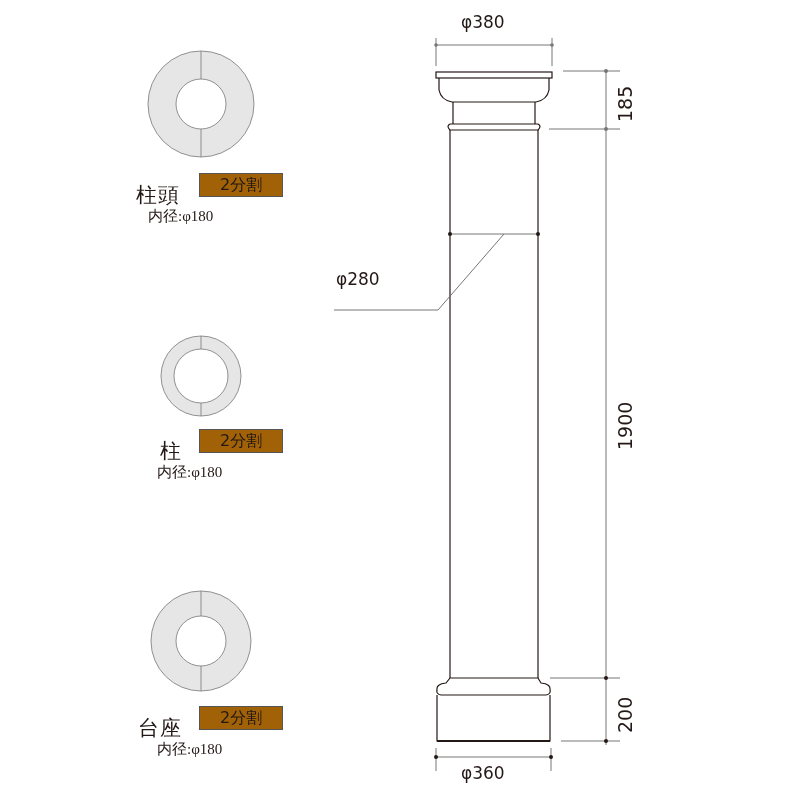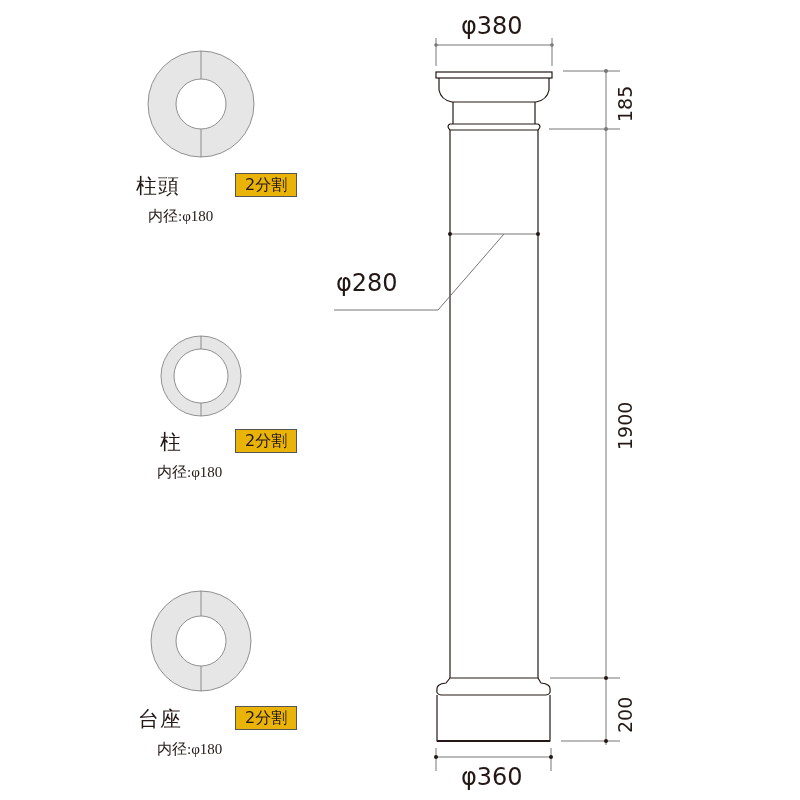--- a/index.html
+++ b/index.html
@@ -1,22 +1,22 @@
 <!DOCTYPE html>
 <html><head>
 <meta charset="utf-8">
 <style>
   html, body { margin: 0; padding: 0; background: #ffffff; }
   body { width: 800px; height: 800px; position: relative; overflow: hidden; font-family: "DejaVu Sans", "Liberation Sans", sans-serif; color: #231815; }
   svg { position: absolute; left: 0; top: 0; }
   .lbl { position: absolute; white-space: nowrap; }
-  .part-name { font-size: 21px; letter-spacing: 1px; }
-  .split-badge { position: absolute; font-size: 16px; border: 1px solid #555; padding: 0 9px; line-height: 21px; height: 22px; background: #eab308; margin-left: 36px; }
+  .part-name { font-size: 21px; letter-spacing: 1px; margin-top: 9px; }
+  .split-badge { position: absolute; font-size: 16px; border: 1px solid #555; padding: 0 20px; line-height: 21px; height: 22px; background: #a16207; }
   .inner { font-size: 15px; font-family: Liberation Serif, serif; }
-  .dim { font-size: 24px; }
+  .dim { font-size: 17px; }
   .dim-v { font-size: 19px; transform: rotate(-90deg); transform-origin: left top; }
 </style>
 </head>
 <body>
 
 <svg width="800" height="800" viewBox="0 0 800 800">
 
   <g>
     <circle cx="201" cy="104" r="53" fill="#e6e6e6" stroke="#777" stroke-width="0.8"></circle>
     <circle cx="201" cy="104" r="25" fill="#ffffff" stroke="#777" stroke-width="0.8"></circle>

